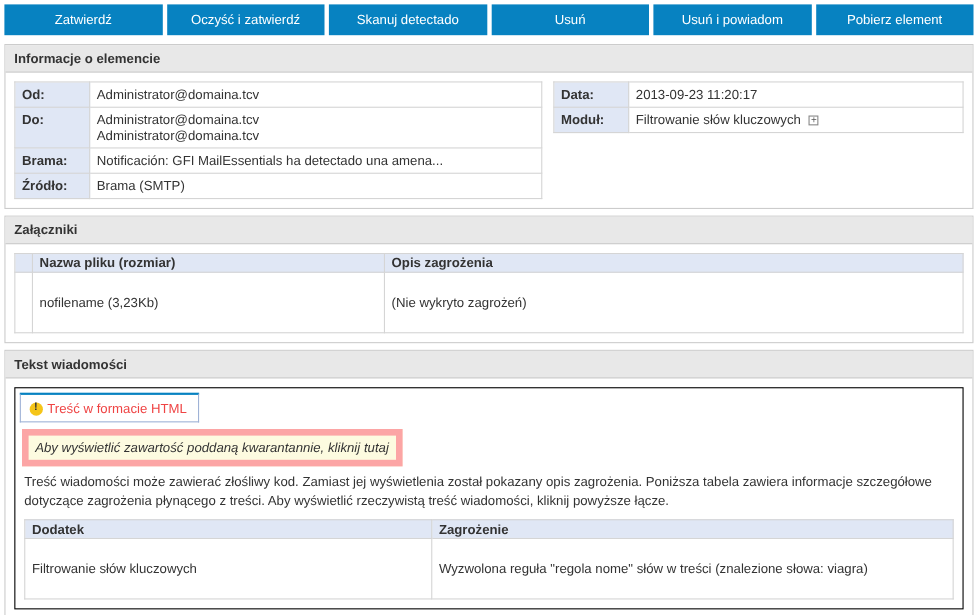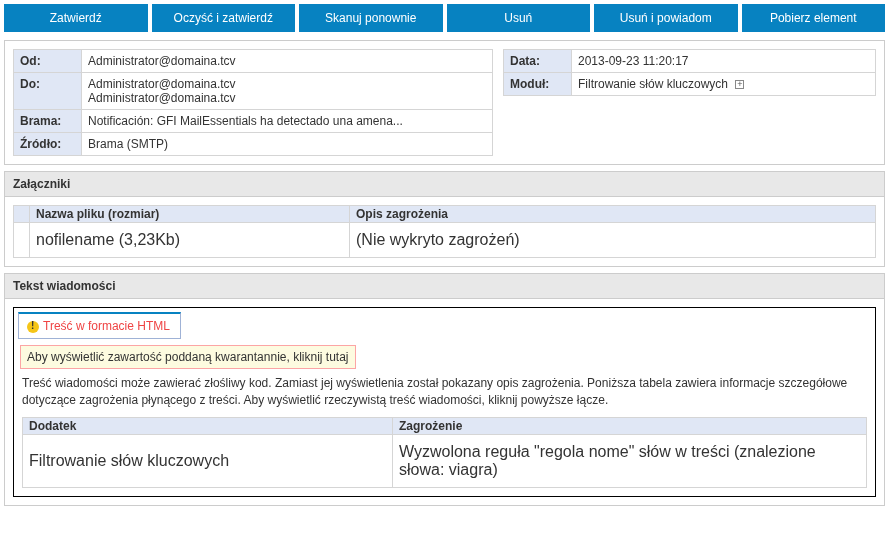--- a/index.html
+++ b/index.html
@@ -88,22 +88,22 @@
   table.list th {
     background: #e0e7f5;
     text-align: left;
     font-weight: bold;
     padding: 1px 6px;
     border: 1px solid #d5d5d5;
     font-size: 12px;
   }
   table.list td {
     border: 1px solid #d5d5d5;
-    padding: 8px 6px;
-    font-size: 16px;
+    padding: 20px 6px;
+    font-size: 12px;
   }
   .msg-body {
     border: 1px solid #000;
   }
   .tab {
     display: inline-block;
     border: 1px solid #9fb2d6;
     border-top: 2px solid #0782c1;
     background: #fff;
     padding: 5px 10px 5px 8px;
@@ -126,48 +126,50 @@
     content: "!";
     position: absolute;
     left: 4px;
     top: -1px;
     font-size: 10px;
     font-weight: bold;
     color: #333;
   }
   .quarantine-box {
     margin: 6px;
-    border: 1px solid #fca5a5;
+    border: 6px solid #fca5a5;
     background: #fdfbe0;
     padding: 4px 6px;
     display: inline-block;
     color: #333;
     cursor: pointer;
+    font-style: italic;
   }
   .msg-text {
     padding: 0 8px 8px 8px;
     line-height: 1.4;
   }
   .threat-table-wrap {
     padding: 0 8px 8px 8px;
   }
 </style>
 </head>
 <body>
 
 <div class="toolbar">
   <button>Zatwierdź</button>
   <button>Oczyść i zatwierdź</button>
-  <button>Skanuj ponownie</button>
+  <button>Skanuj detectado</button>
   <button>Usuń</button>
   <button>Usuń i powiadom</button>
   <button>Pobierz element</button>
 </div>
 
 <div class="panel">
+  <div class="panel-header">Informacje o elemencie</div>
   <div class="panel-body">
     <div class="info-row">
       <div class="info-left">
         <table class="info">
           <tbody>
               <tr>
             <td class="label">Od:</td>
             <td>Administrator@domaina.tcv</td>
           </tr>
           <tr>

